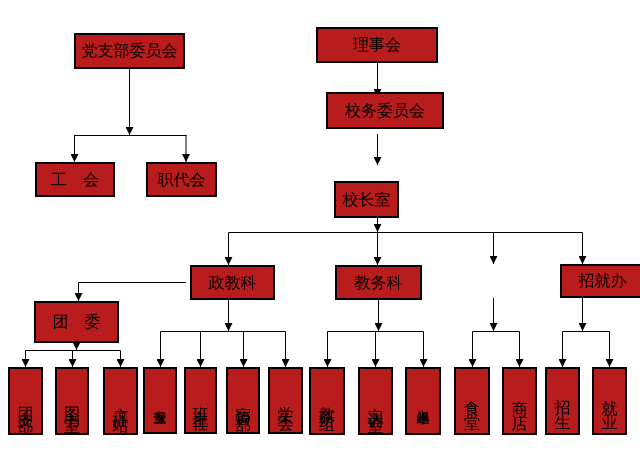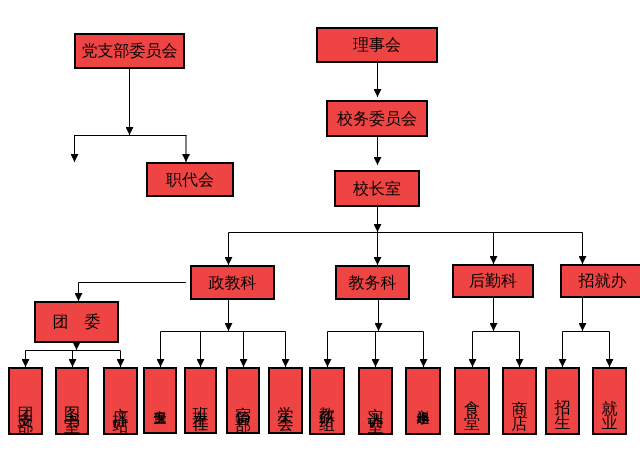--- a/index.html
+++ b/index.html
@@ -4,21 +4,21 @@
 <style>
   html,body { margin:0; padding:0; background:#ffffff; }
   .stage {
     position:relative; width:640px; height:450px; background:#ffffff;
     font-family:"DejaVu Sans","Liberation Sans",sans-serif; color:#000;
     overflow:hidden;
   }
   .lines { position:absolute; left:0; top:0; width:640px; height:450px; }
   .box {
     position:absolute; box-sizing:border-box;
-    border:2px solid #000; background:#ef4444;
+    border:2px solid #000; background:#b91c1c;
     display:flex; align-items:center; justify-content:center;
     font-size:16px; line-height:1; white-space:pre; text-align:center;
   }
   .v {
     writing-mode:vertical-rl; text-orientation:upright;
     letter-spacing:5px; white-space:normal; line-break:anywhere;
   }
   .v.n2 { letter-spacing:14px; }
   .v.n4 { letter-spacing:1px; font-size:13px; }
 </style>
@@ -76,28 +76,28 @@
 
     <path d="M582.5 298 V331" marker-end="url(#arw)"></path>
     <path d="M562.5 331.5 H609.5"></path>
     <path d="M562.5 331.5 V367" marker-end="url(#arw)"></path>
     <path d="M609.5 331.5 V367" marker-end="url(#arw)"></path>
   </svg>
 
   <div class="box" style="left:74px;top:33px;width:111px;height:36px">党支部委员会</div>
   <div class="box" style="left:316px;top:27px;width:122px;height:36px">理事会</div>
 
-  <div class="box" style="left:326px;top:100px;width:102px;height:37px">校务委员会</div>
+  <div class="box" style="left:326px;top:92px;width:118px;height:37px">校务委员会</div>
 
-  <div class="box" style="left:146px;top:162px;width:88px;height:35px">职代会</div>
-  <div class="box" style="left:334px;top:170px;width:86px;height:37px">校长室</div>
+  <div class="box" style="left:35px;top:162px;width:80px;height:35px">工　会</div>
+  <div class="box" style="left:146px;top:162px;width:71px;height:35px">职代会</div>
+  <div class="box" style="left:334px;top:181px;width:65px;height:37px">校长室</div>
 
   <div class="box" style="left:190px;top:265px;width:85px;height:35px">政教科</div>
-  <div class="box" style="left:335px;top:265px;width:75px;height:35px">教务科</div>
-  <div class="box" style="left:452px;top:264px;width:82px;height:34px">后勤科</div>
+  <div class="box" style="left:335px;top:265px;width:87px;height:35px">教务科</div>
   <div class="box" style="left:560px;top:264px;width:85px;height:34px">招就办</div>
 
   <div class="box" style="left:34px;top:301px;width:85px;height:42px">团　委</div>
 
   <div class="box v" style="left:8px;top:367px;width:35px;height:68px">团支部</div>
   <div class="box v" style="left:55px;top:367px;width:34px;height:68px">图书室</div>
   <div class="box v" style="left:103px;top:367px;width:35px;height:68px">广播站</div>
   <div class="box v n4" style="left:143px;top:367px;width:34px;height:67px">安全保卫</div>
   <div class="box v" style="left:184px;top:367px;width:33px;height:67px">班主任</div>
   <div class="box v" style="left:226px;top:367px;width:34px;height:67px">宿管部</div>

